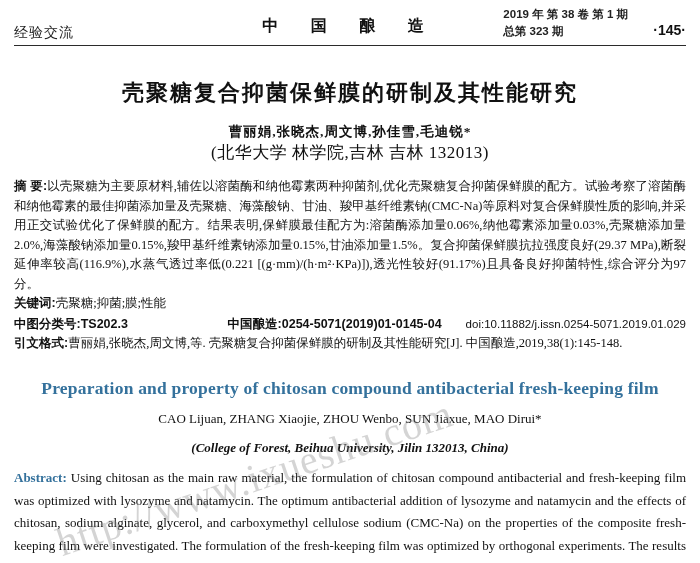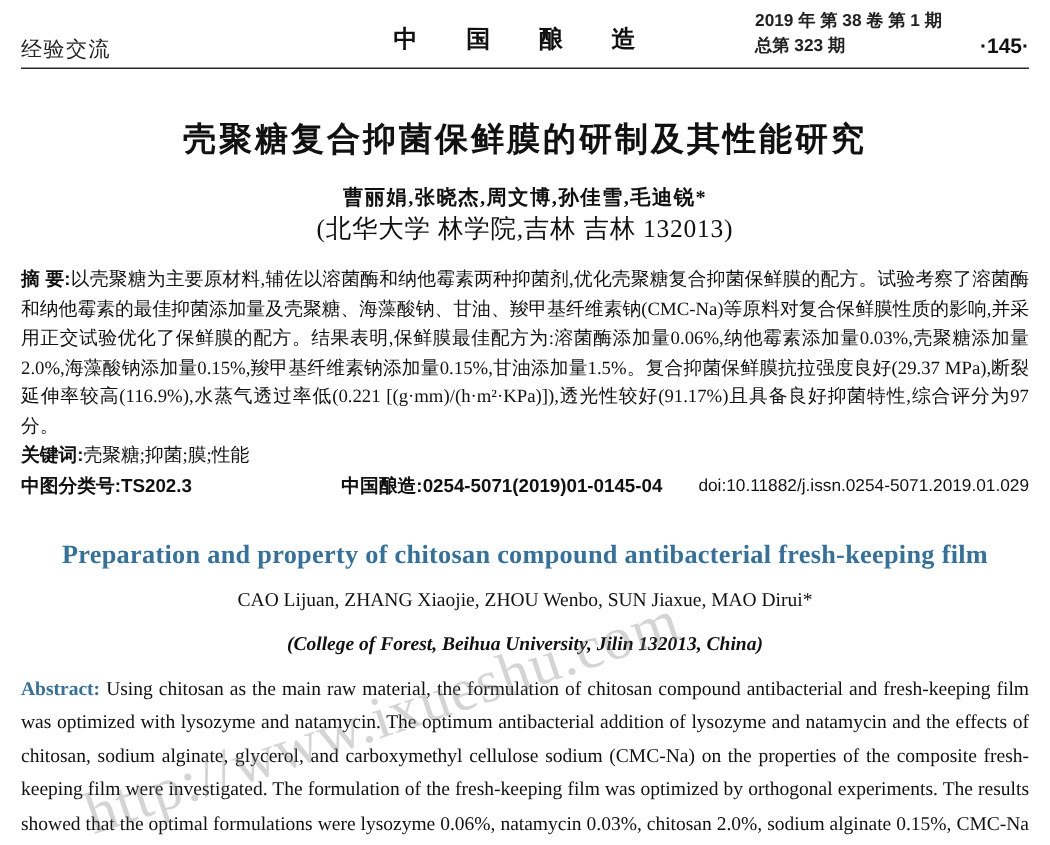--- a/index.html
+++ b/index.html
@@ -110,20 +110,21 @@
   <div class="affil-zh">(北华大学 林学院,吉林 吉林 132013)</div>
 
   <div class="meta-zh">
     <p><span class="lbl">摘  要:</span><span>以壳聚糖为主要原材料,辅佐以溶菌酶和纳他霉素两种抑菌剂,优化壳聚糖复合抑菌保鲜膜的配方。试验考察了溶菌酶和纳他霉素的最佳抑菌添加量及壳聚糖、海藻酸钠、甘油、羧甲基纤维素钠(CMC-Na)等原料对复合保鲜膜性质的影响,并采用正交试验优化了保鲜膜的配方。结果表明,保鲜膜最佳配方为:溶菌酶添加量0.06%,纳他霉素添加量0.03%,壳聚糖添加量2.0%,海藻酸钠添加量0.15%,羧甲基纤维素钠添加量0.15%,甘油添加量1.5%。复合抑菌保鲜膜抗拉强度良好(29.37 MPa),断裂延伸率较高(116.9%),水蒸气透过率低(0.221 [(g·mm)/(h·m²·KPa)]),透光性较好(91.17%)且具备良好抑菌特性,综合评分为97分。</span></p>
     <p><span class="lbl">关键词:</span><span>壳聚糖;抑菌;膜;性能</span></p>
     <div class="clc-row">
       <span class="seg1"><span class="lbl">中图分类号:</span><span class="lbl">TS202.3</span></span>
       <span class="seg2"><span class="lbl">中国酿造:</span><span class="lbl">0254-5071(2019)01-0145-04</span></span>
       <span class="doi">doi:10.11882/j.issn.0254-5071.2019.01.029</span>
     </div>
+    <p><span class="lbl">引文格式:</span><span>曹丽娟,张晓杰,周文博,等. 壳聚糖复合抑菌保鲜膜的研制及其性能研究[J]. 中国酿造,2019,38(1):145-148.</span></p>
   </div>
 
   <div class="title-en" style="color:#34719c">Preparation and property of chitosan compound antibacterial fresh-keeping film</div>
   <div class="authors-en">CAO Lijuan, ZHANG Xiaojie, ZHOU Wenbo, SUN Jiaxue, MAO Dirui*</div>
   <div class="affil-en">(College of Forest, Beihua University, Jilin 132013, China)</div>
 
   <p class="abstract-en"><span class="lbl" style="color:#34719c; font-family:'Liberation Serif',serif">Abstract:</span> <span>Using chitosan as the main raw material, the formulation of chitosan compound antibacterial and fresh-keeping film was optimized with lysozyme and natamycin. The optimum antibacterial addition of lysozyme and natamycin and the effects of chitosan, sodium alginate, glycerol, and carboxymethyl cellulose sodium (CMC-Na) on the properties of the composite fresh-keeping film were investigated. The formulation of the fresh-keeping film was optimized by orthogonal experiments. The results showed that the optimal formulations were lysozyme 0.06%, natamycin 0.03%, chitosan 2.0%, sodium alginate 0.15%, CMC-Na 0.15%, and glycerine 1.5%. The compound antibacterial fresh-keeping film was provided with good tensile strength (29.37 MPa), high elongation at break (116.9%), low water vapor permeability (0.221 [(g·mm)/(h·m²·KPa)]), and good light permeability (91.17%) and good antibacterial properties, and the comprehensive score was 97.</span></p>
 
   <div class="watermark">http://www.ixueshu.com</div>
 

